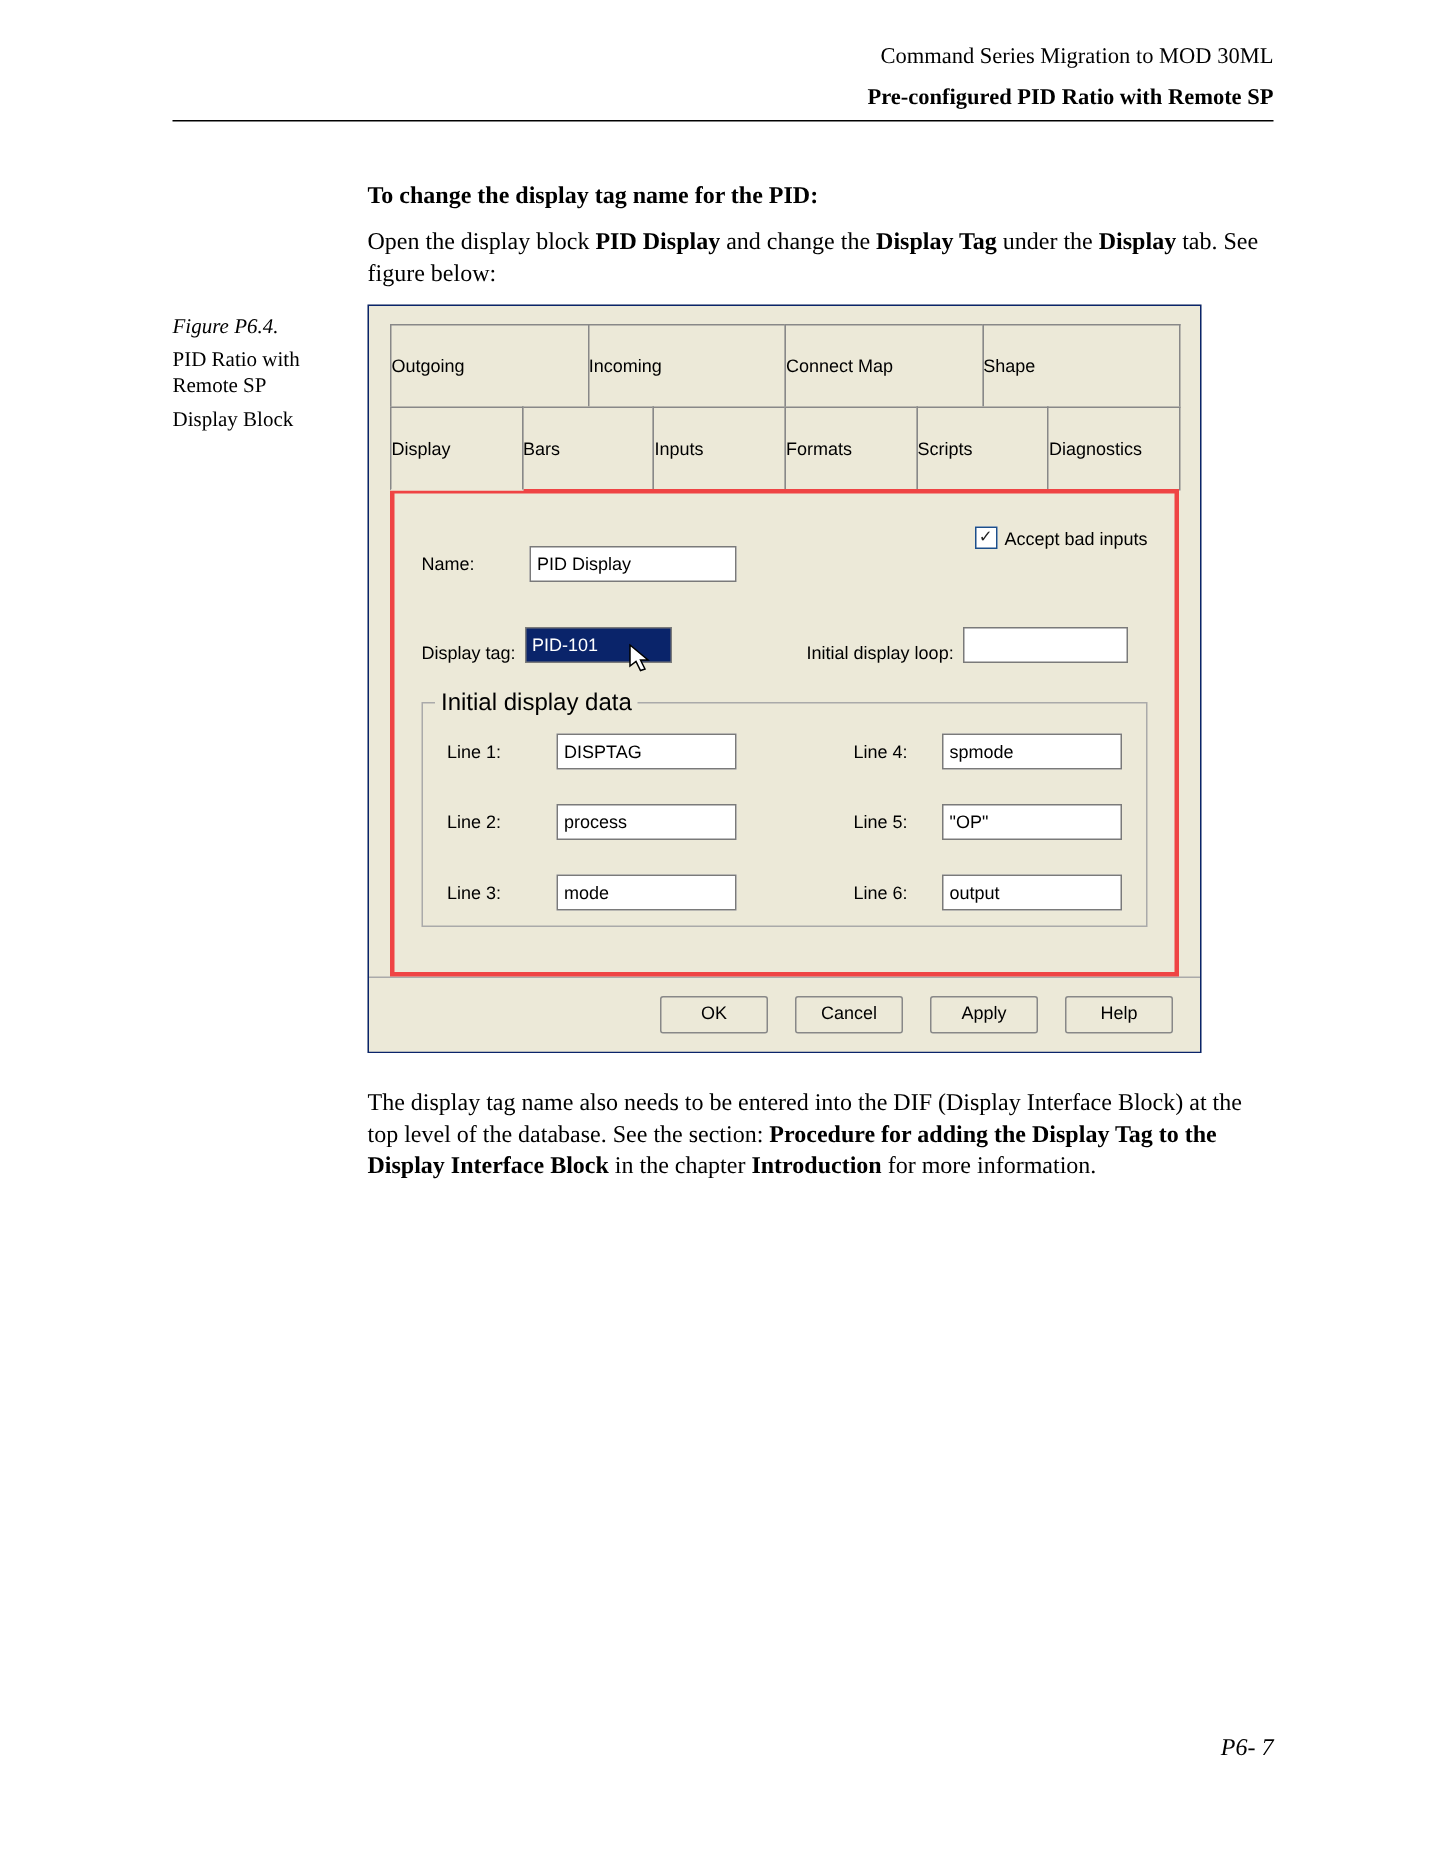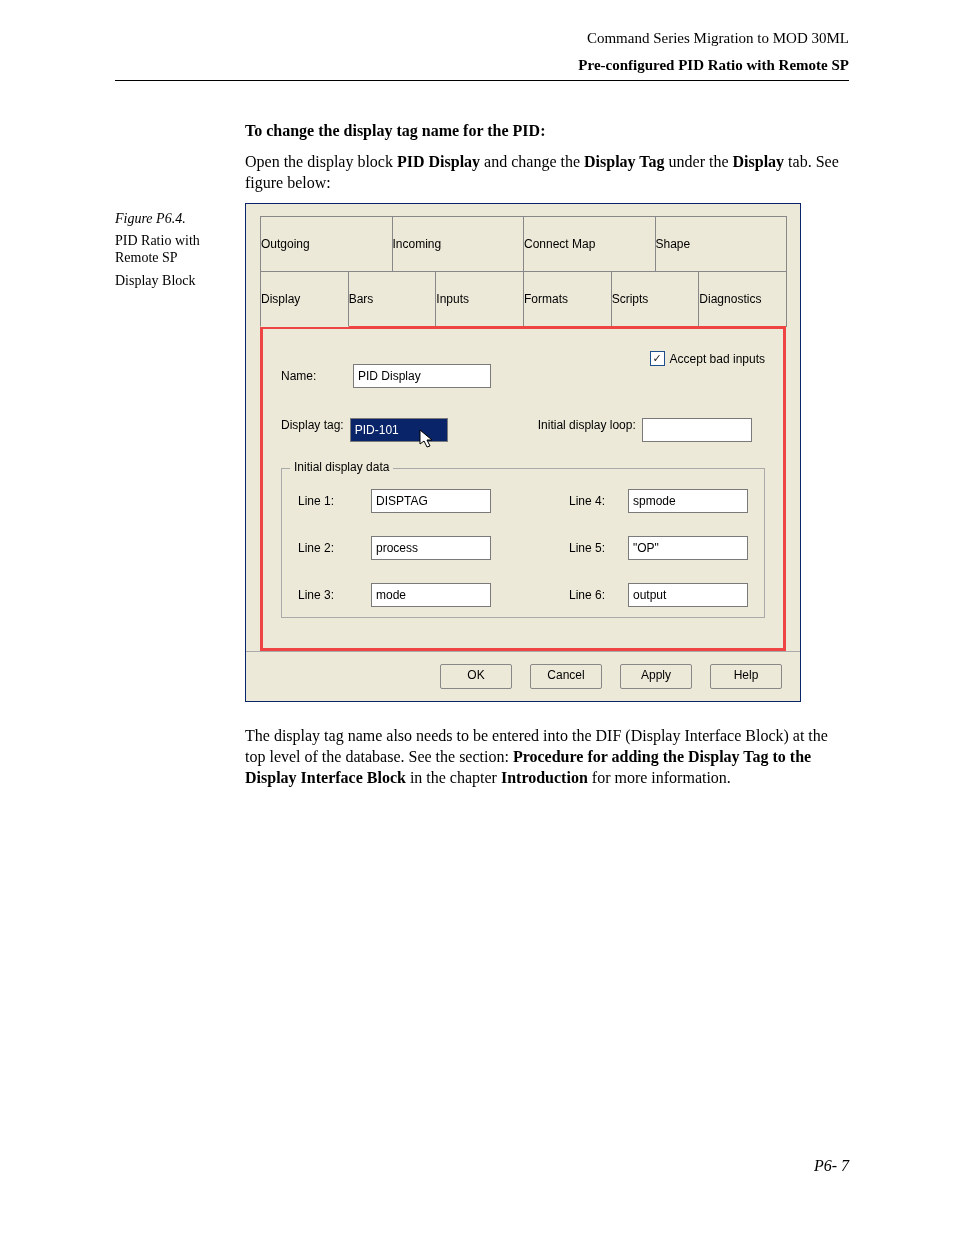--- a/index.html
+++ b/index.html
@@ -152,21 +152,21 @@
     margin-right: 5px;
     display: inline-flex;
     align-items: center;
     justify-content: center;
     font-size: 11px;
     color: #222;
     line-height: 1;
   }
   .row2 {
     display: flex;
-    align-items: flex-start;
+    align-items: flex-end;
     margin-top: 30px;
   }
   .row2 .lbl2 { margin-right: 6px; }
   .dtag-input {
     width: 88px;
     background: #0a246a;
     color: #fff;
     border: 1px solid #7a7a7a;
     padding: 2px 4px;
     height: 18px;
@@ -187,21 +187,21 @@
     margin-top: 26px;
     padding: 20px 16px 10px 16px;
     position: relative;
   }
   .legend {
     position: absolute;
     top: -9px;
     left: 8px;
     background: #ece9d8;
     padding: 0 4px;
-    font-size: 12px;
+    font-size: 16px;
   }
   .grid2 {
     display: grid;
     grid-template-columns: 50px 120px 1fr 50px 120px;
     column-gap: 10px;
     row-gap: 16px;
     align-items: center;
     gap: 23px;
   }
   .grid2 .gl { text-align: left; justify-self: end; }

